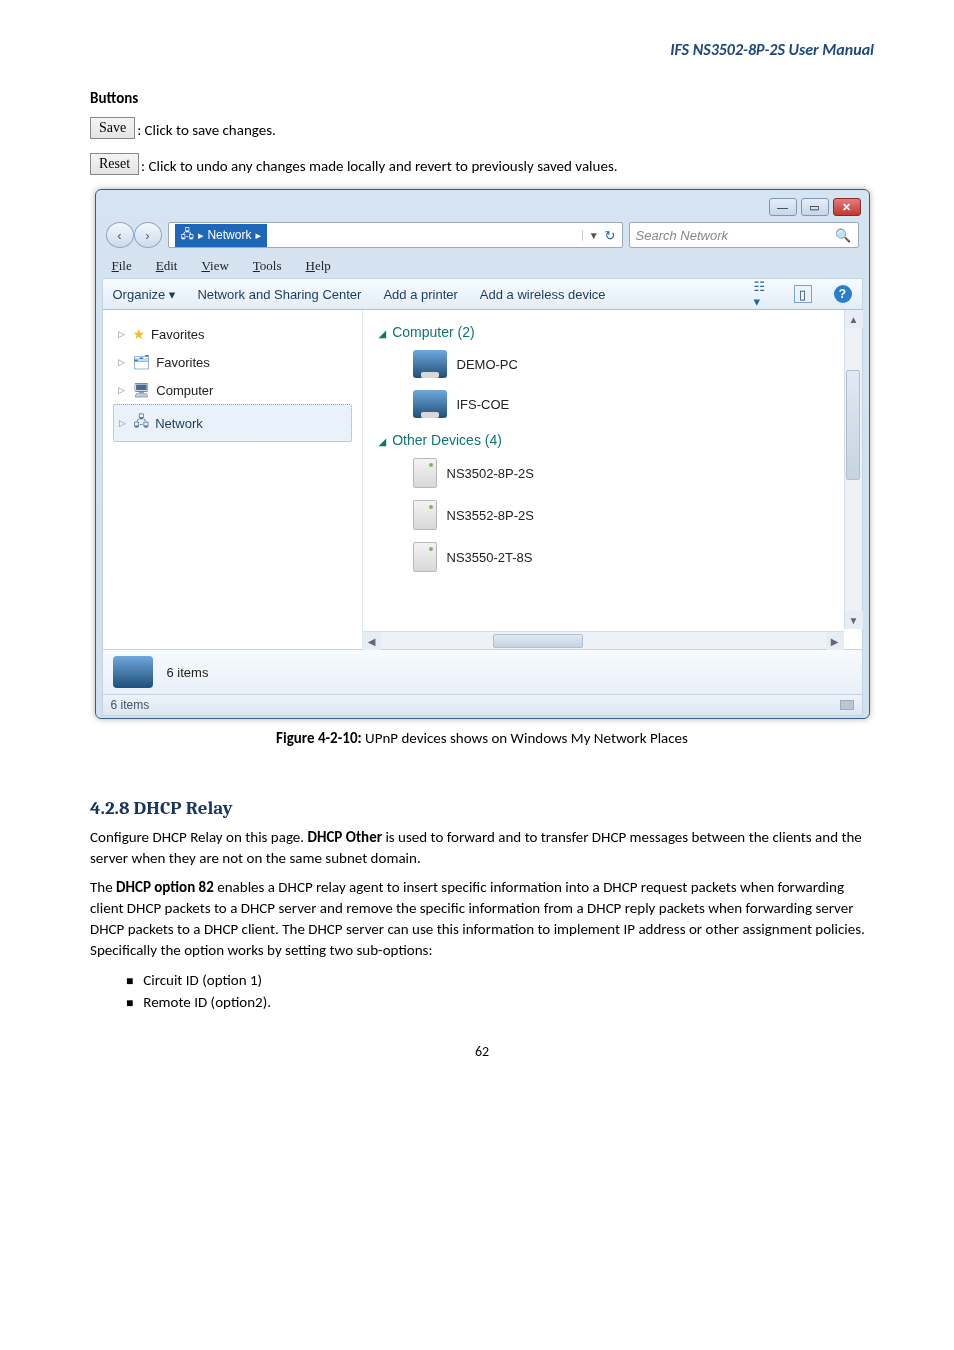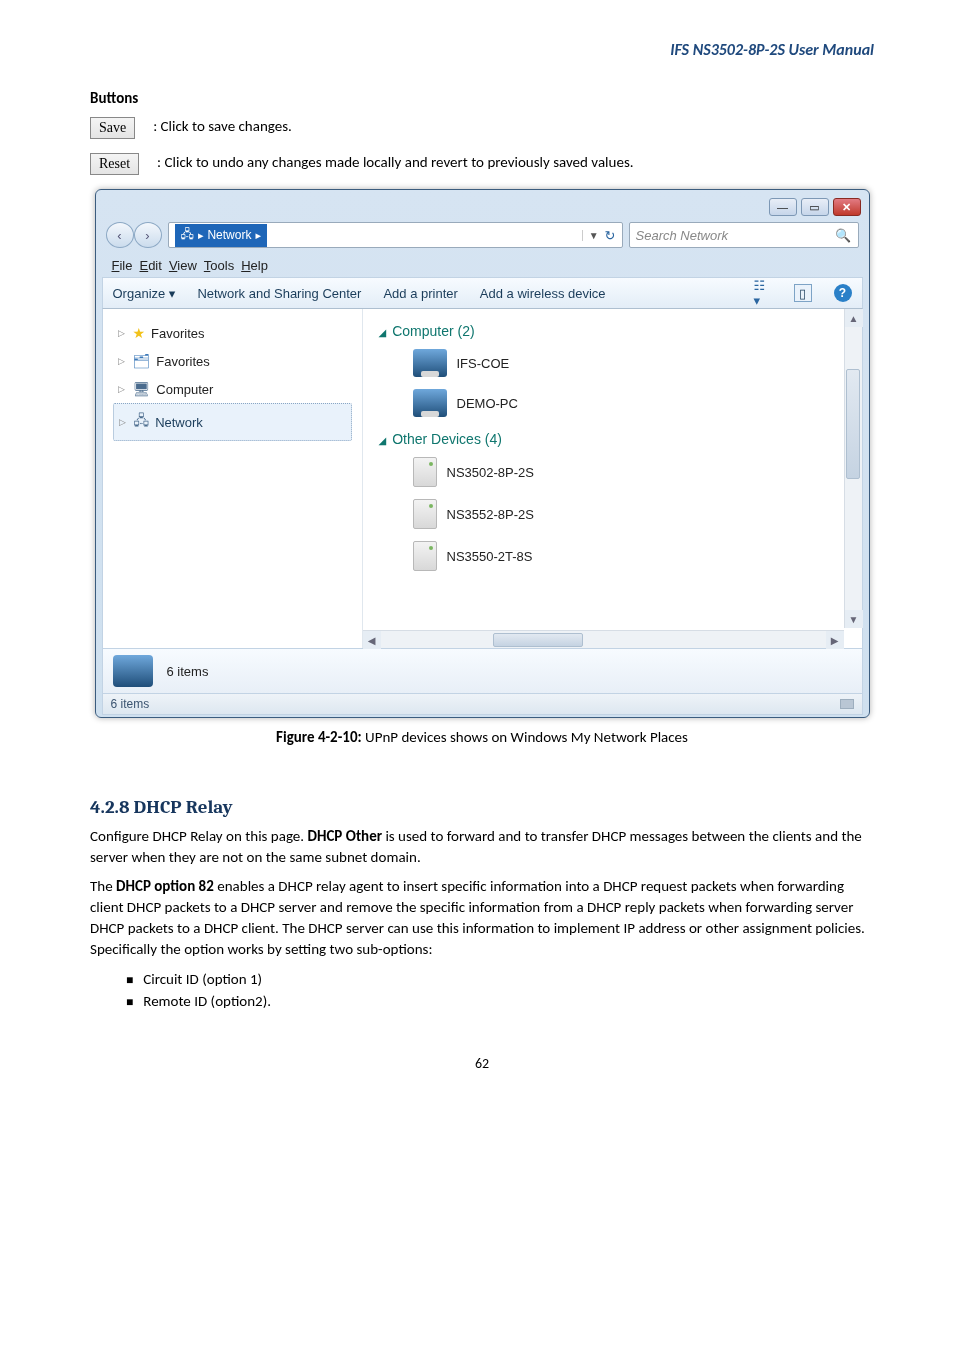--- a/index.html
+++ b/index.html
@@ -13,21 +13,21 @@
   }
   .doc-header {
     text-align: right;
     font-style: italic;
     font-weight: bold;
     color: #1F497D;
     font-size: 16px;
     margin-bottom: 30px;
   }
   .buttons-heading { font-weight: bold; margin-bottom: 10px; }
-  .btn-row { display:flex; align-items:flex-start; gap:18px; margin-bottom: 14px; }
+  .btn-row { display:flex; align-items:flex-end; gap:2px; margin-bottom: 14px; }
   .btn-glyph {
     display:inline-block;
     background: linear-gradient(#f4f4f4,#e4e4e4);
     border:1px solid #888;
     padding: 2px 8px;
     font-family: "Times New Roman", serif;
     font-size: 14px;
   }
   .window {
     width: 775px;
@@ -52,21 +52,21 @@
     flex:1; display:flex; align-items:center; gap:6px;
     background:#fff; border:1px solid #9ab; border-radius:2px; height:26px; padding:0 6px;
   }
   .bc-net { background:#1e66b8; color:#fff; padding:1px 6px; display:flex; align-items:center; gap:4px; font-size:12px; }
   .bc-sep { color:#444; font-size:11px; }
   .bc-dd { margin-left:auto; color:#555; font-size:10px; border-left:1px solid #ccc; padding-left:6px;}
   .search-box {
     width:230px; height:26px; background:#fff; border:1px solid #9ab; border-radius:2px;
     display:flex; align-items:center; padding:0 6px; color:#888; font-style:italic; justify-content:space-between;
   }
-  .menubar { display:flex; gap:7px; padding:4px 10px 4px 10px; font-size:13px;}
+  .menubar { display:flex; gap:24px; padding:4px 10px 4px 10px; font-size:13px;font-family:Liberation Serif, serif;}
   .menubar span.uline { text-decoration: underline; }
   .toolbar {
     display:flex; align-items:center; gap:22px;
     background: linear-gradient(#f7fbff,#e3edf7);
     border:1px solid #c2d3e4; border-bottom-color:#aebfd0;
     padding:6px 10px; font-size:13px; color:#1a3c5a;
   }
   .toolbar .spacer{flex:1;}
   .tool-icon { width:18px;height:18px; display:inline-flex;align-items:center;justify-content:center;}
   .split {
@@ -116,21 +116,21 @@
   .section-heading {
     font-family: Cambria, Georgia, serif;
     font-weight:bold; color:#17365D; font-size:19px;
     margin-top:50px; margin-bottom:8px;
   }
   p.body { margin:8px 0; line-height:1.4; }
   .b{font-weight:bold;}
   ul.sq { list-style:none; padding-left:36px; margin:2px 0;}
   ul.sq li::before { content:"■"; font-size:12px; margin-right:10px;}
   ul.sq li{padding:2px 0;}
-  .page-num { text-align:center; margin-top:43px; font-size:14px;}
+  .page-num { text-align:center; margin-top:30px; font-size:14px;}
 </style>
 </head>
 <body>
 
 <div class="doc-header">IFS NS3502-8P-2S  User  Manual</div>
 
 <div class="buttons-heading">Buttons</div>
 
 <div class="btn-row">
   <span class="btn-glyph">Save</span>
@@ -210,25 +210,25 @@
         <span class="tri">▷</span>
         <span class="comp">🖧</span>
         <span>Network</span>
       </div>
     </div>
 
     <div class="main">
       <div class="grp-title"><span class="arrow">◢</span><span>Computer (2)</span></div>
       <div class="item">
         <div class="pc-icon"></div>
+        <span>DEMO-PC</span>
+      </div>
+      <div class="item">
+        <div class="pc-icon"></div>
         <span>IFS-COE</span>
-      </div>
-      <div class="item">
-        <div class="pc-icon"></div>
-        <span>DEMO-PC</span>
       </div>
 
       <div class="grp-title"><span class="arrow">◢</span><span>Other Devices (4)</span></div>
       <div class="item">
         <div class="dev-icon"></div>
         <span>NS3502-8P-2S</span>
       </div>
       <div class="item">
         <div class="dev-icon"></div>
         <span>NS3552-8P-2S</span>

